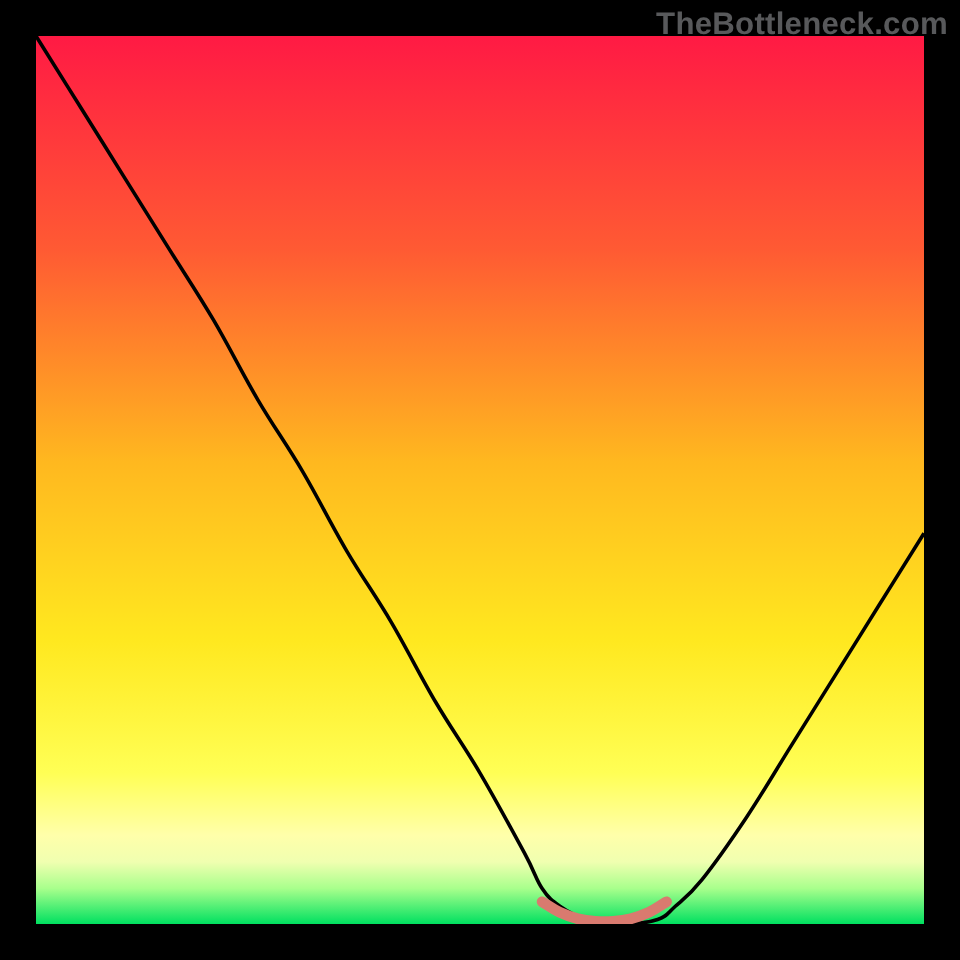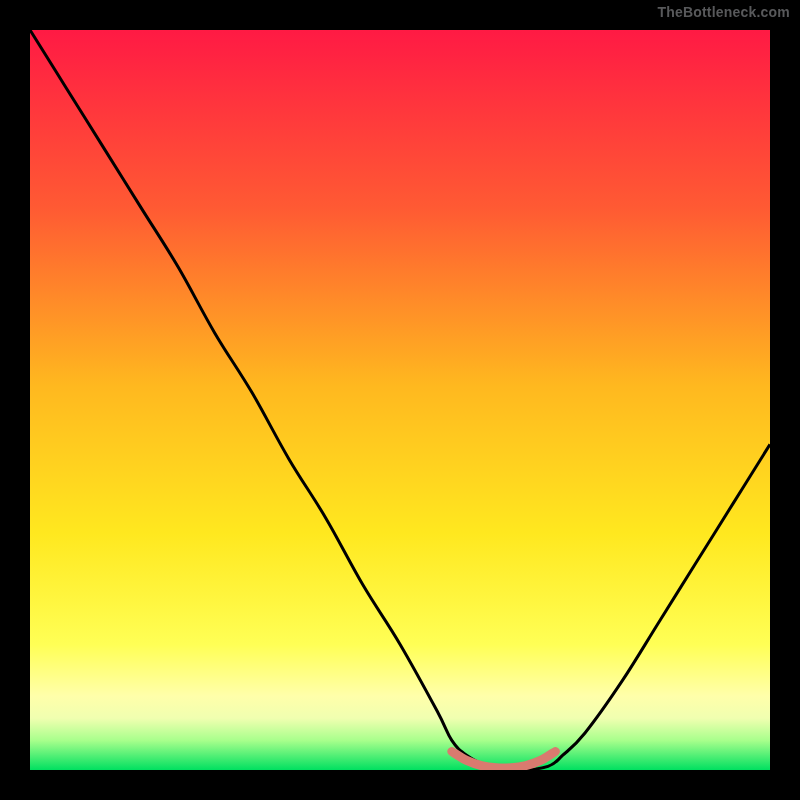--- a/index.html
+++ b/index.html
@@ -16,21 +16,21 @@
     top: 0;
     left: 0;
     width: 800px;
     height: 800px;
     background: #000;
   }
   .watermark {
     position: absolute;
     top: 4px;
     right: 10px;
-    font-size: 14px;
+    font-size: 26px;
     font-weight: 600;
     color: #58595b;
     letter-spacing: 0.2px;
   }
   .plot {
     position: absolute;
     left: 30px;
     top: 30px;
     width: 740px;
     height: 740px;

